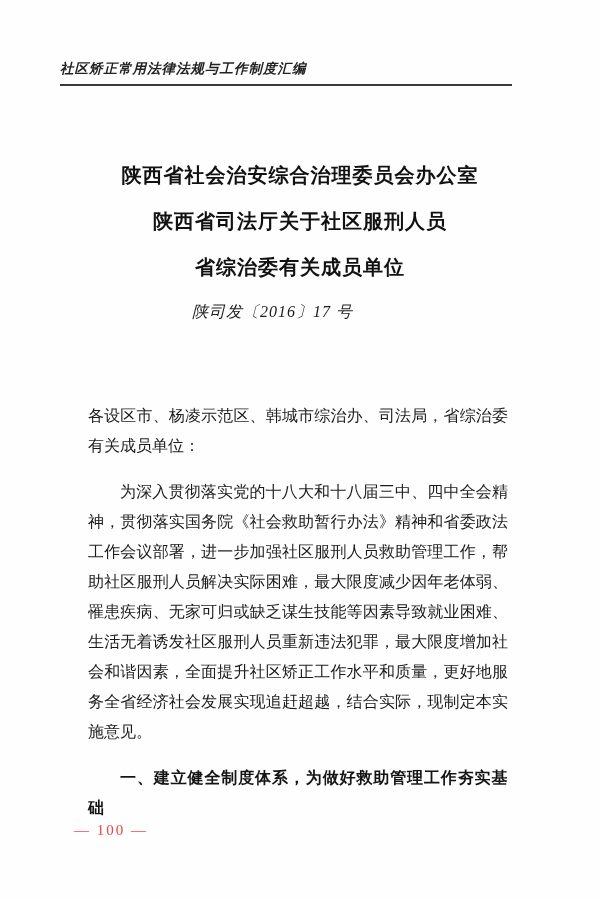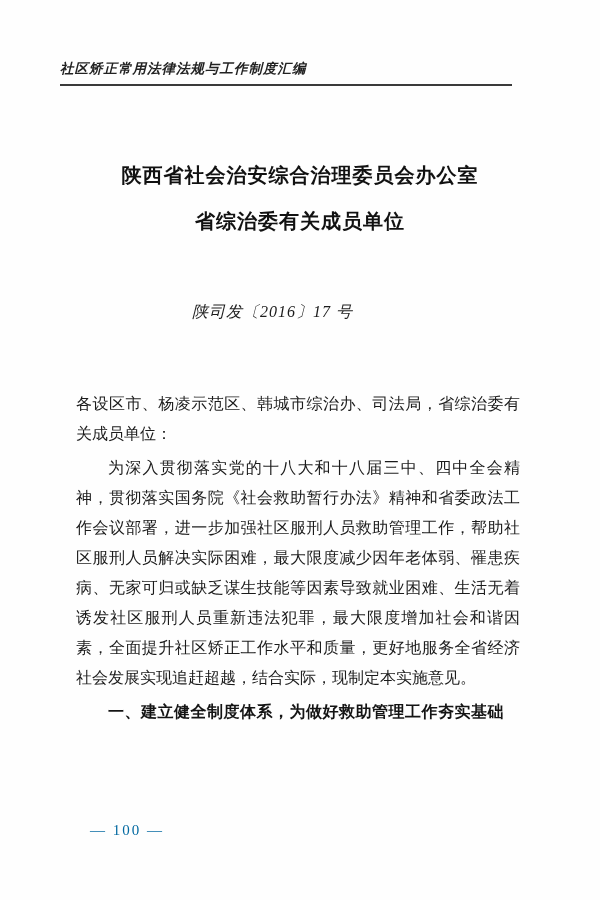--- a/index.html
+++ b/index.html
@@ -61,51 +61,51 @@
     position: absolute;
     top: 385px;
     left: 72px;
     width: 452px;
     font-size: 16px;
     line-height: 30px;
     text-align: justify;
     text-justify: inter-ideograph;
     color: #1b1b1b;
   }
-  .para { margin: 4px; }
+  .para { margin: 16px; }
   .para.indent { text-indent: 2em; }
   .para.heading {
     font-weight: bold;
     font-family: "Liberation Sans", sans-serif;
     letter-spacing: 0.5px;
     color: #141414;
   }
   .kai-lead { font-style: italic; }
   
   .page-number {
     position: absolute;
     top: 822px;
     left: 74px;
     font-size: 15px;
     letter-spacing: 2px;
-    color: #0369a1;
-    margin-left: 16px;
+    color: #ef4444;
   }
 </style>
 </head>
 <body>
 
 <div class="page">
 
   <header class="running-header">
     <span>社区矫正常用法律法规与工作制度汇编</span>
   </header>
 
   <div class="title-block">
     <div class="title-line">陕西省社会治安综合治理委员会办公室</div>
+    <div class="title-line">陕西省司法厅关于社区服刑人员</div>
     <div class="title-line">省综治委有关成员单位</div>
   </div>
 
   <div class="doc-number">陕司发〔2016〕17 号</div>
 
   <main class="body-text" id="body-container">
       <p class="para salutation">各设区市、杨凌示范区、韩城市综治办、司法局，省综治委有关成员单位：</p>
       <p class="para normal indent">为深入贯彻落实党的十八大和十八届三中、四中全会精神，贯彻落实国务院《社会救助暂行办法》精神和省委政法工作会议部署，进一步加强社区服刑人员救助管理工作，帮助社区服刑人员解决实际困难，最大限度减少因年老体弱、罹患疾病、无家可归或缺乏谋生技能等因素导致就业困难、生活无着诱发社区服刑人员重新违法犯罪，最大限度增加社会和谐因素，全面提升社区矫正工作水平和质量，更好地服务全省经济社会发展实现追赶超越，结合实际，现制定本实施意见。</p>
       <p class="para heading indent">一、建立健全制度体系，为做好救助管理工作夯实基础</p>
     </main>

